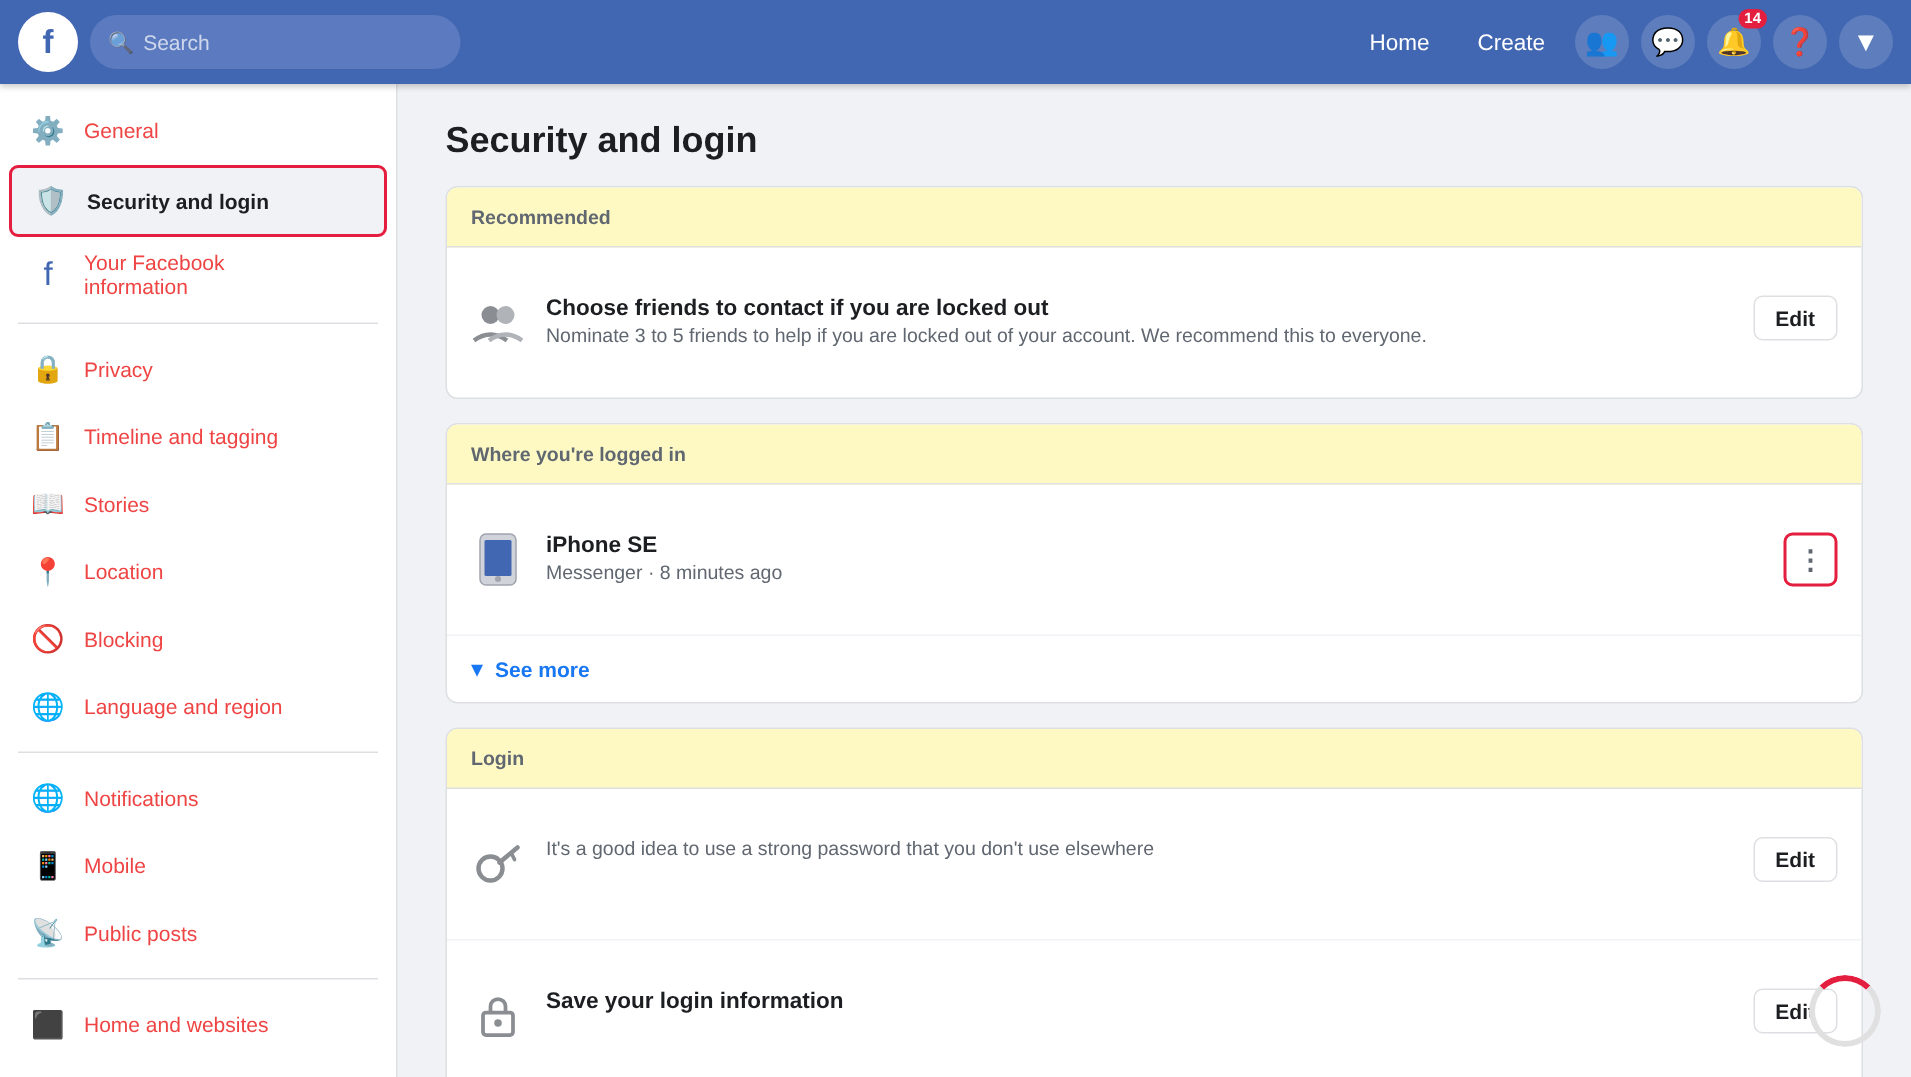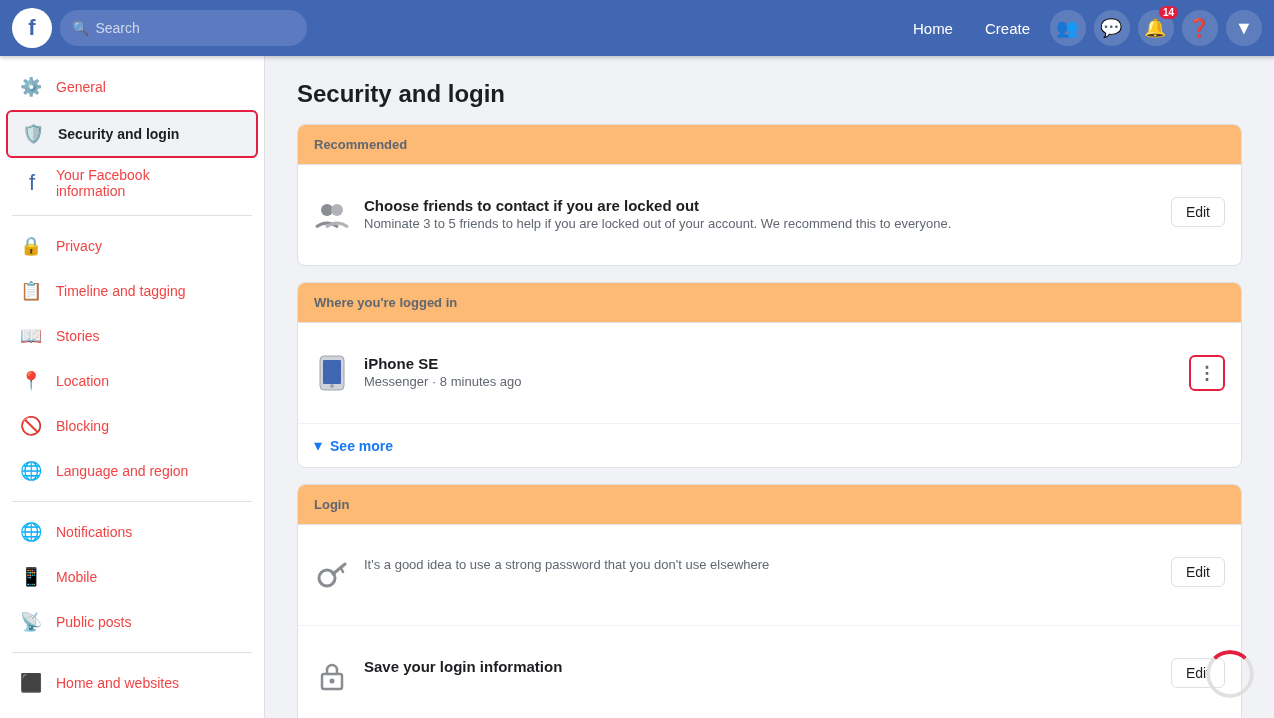--- a/index.html
+++ b/index.html
@@ -60,34 +60,34 @@
 
     
     .main { margin-left: 265px; flex: 1; padding: 24px 32px; }
 
     .page-title { font-size: 24px; font-weight: bold; margin-bottom: 16px; color: #1c1e21; }
 
     .card {
       background: white; border-radius: 8px; border: 1px solid #dddfe2; margin-bottom: 16px; overflow: hidden;
     }
     .card-header {
-      padding: 12px 16px; background: #fdba74; font-weight: 600; font-size: 13px; color: #606770;
+      padding: 12px 16px; background: #fef9c3; font-weight: 600; font-size: 13px; color: #606770;
       border-bottom: 1px solid #dddfe2;
     }
     .card-row {
       display: flex; align-items: flex-start; padding: 32px 16px; border-bottom: 1px solid #f0f2f5;
     }
     .card-row:last-child { border-bottom: none; }
     .card-row-icon { width: 36px; height: 36px; margin-right: 14px; flex-shrink: 0; display: flex; align-items: center; justify-content: center; font-size: 22px; }
     .card-row-content { flex: 1; }
     .card-row-title { font-size: 15px; font-weight: 600; color: #1c1e21; margin-bottom: 2px; }
     .card-row-subtitle { font-size: 13px; color: #606770; }
     .edit-btn {
       padding: 6px 14px; border: 1px solid #dddfe2; border-radius: 6px;
-      background: white; font-size: 14px; font-weight: 400; color: #1c1e21; cursor: pointer;
+      background: white; font-size: 14px; font-weight: 700; color: #1c1e21; cursor: pointer;
     }
 
     .three-dot-btn {
       width: 36px; height: 36px; border: 2px solid #e41e3f; border-radius: 6px;
       display: flex; align-items: center; justify-content: center; cursor: pointer;
       font-size: 18px; color: #606770; font-weight: bold; letter-spacing: 0;
     }
 
     .see-more-row {
       display: flex; align-items: center; padding: 12px 16px; cursor: pointer;

